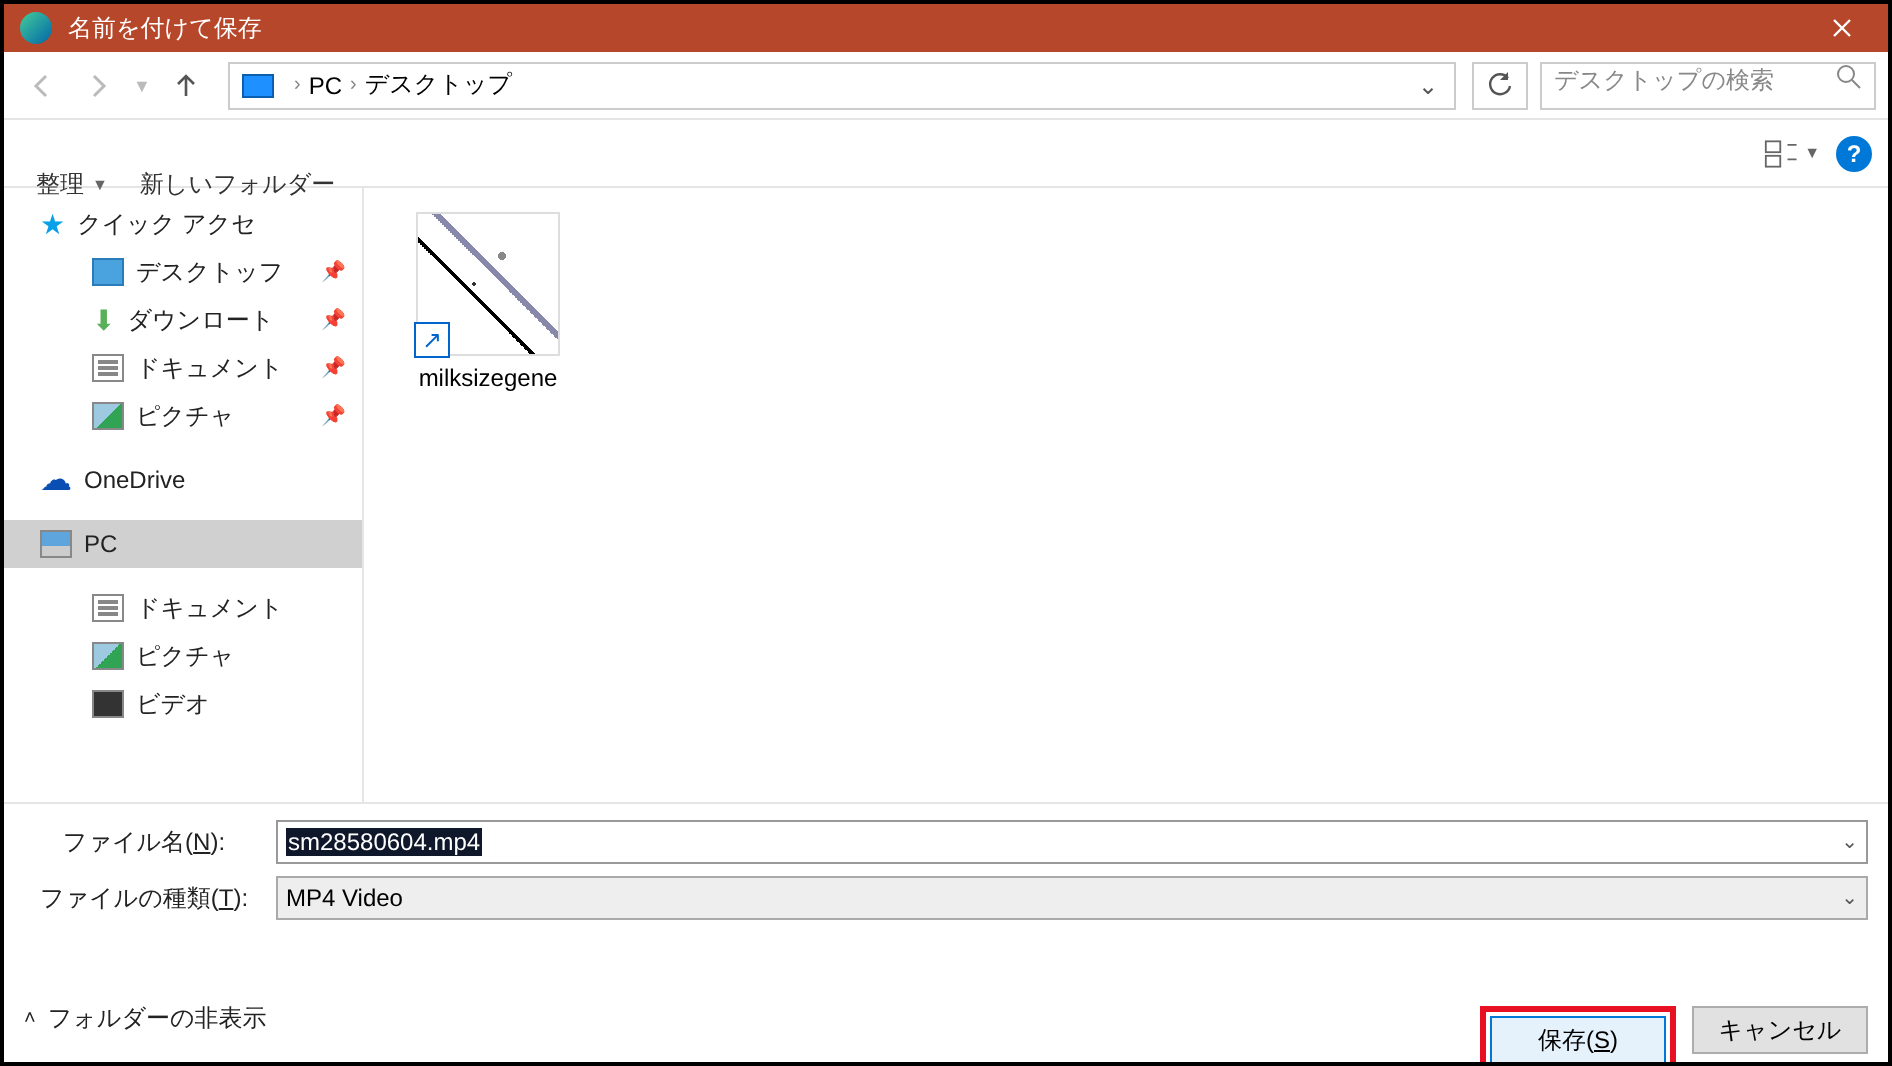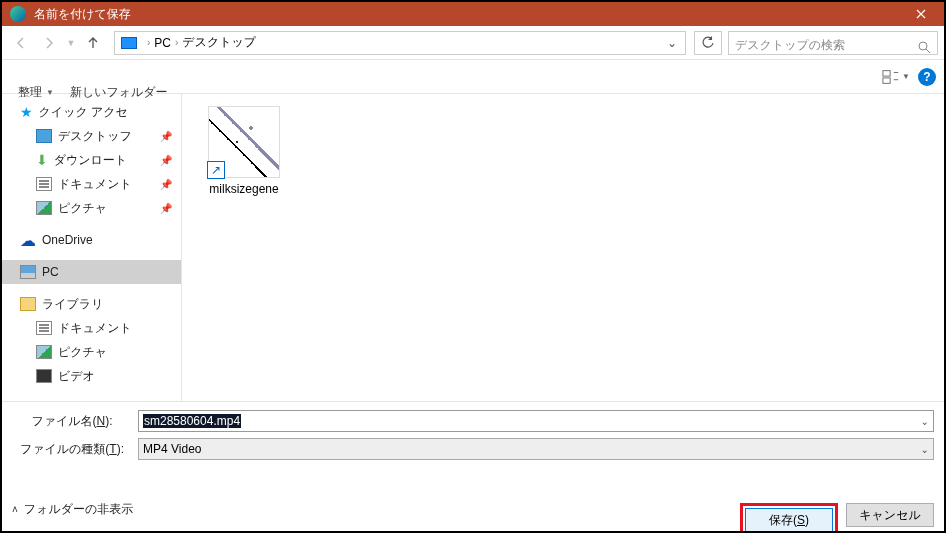--- a/index.html
+++ b/index.html
@@ -10,35 +10,35 @@
 .titlebar .close { width: 46px; height: 32px; display: flex; align-items: center; justify-content: center; cursor: pointer; }
 .titlebar .close svg { width: 10px; height: 10px; }
 .navbar { height: 34px; border-bottom: 1px solid #e5e5e5; display: flex; align-items: center; padding: 0 6px; gap: 2px; }
 .nav-btn { width: 26px; height: 26px; display: flex; align-items: center; justify-content: center; color: #999; }
 .nav-btn.en { color: #555; }
 .breadcrumb { flex: 1; height: 24px; border: 1px solid #ccc; display: flex; align-items: center; margin: 0 6px; font-size: 12px; }
 .bc-icon { width: 16px; height: 12px; background: #1e90ff; margin: 0 6px; border: 1px solid #0a5fb0; }
 .bc-sep { margin: 0 4px; color: #888; font-size: 10px; }
 .bc-drop { margin-left: auto; padding: 0 8px; color: #555; }
 .refresh-btn { width: 28px; height: 24px; border: 1px solid #ccc; display: flex; align-items: center; justify-content: center; color: #555; margin-right: 4px; }
-.search { width: 210px; height: 24px; border: 1px solid #ccc; display: flex; align-items: flex-end; padding: 0 6px; font-size: 12px; color: #888; }
+.search { width: 168px; height: 24px; border: 1px solid #ccc; display: flex; align-items: flex-start; padding: 0 6px; font-size: 12px; color: #888; }
 .search span { flex: 1; }
 .toolbar { height: 34px; border-bottom: 1px solid #e5e5e5; display: flex; align-items: center; padding: 0 8px; font-size: 12px; }
 .tool-item { padding: 4px 8px; display: flex; align-items: center; gap: 4px; color: #333; margin-top: 32px; }
 .tool-item .drop { font-size: 8px; color: #666; }
 .toolbar-right { margin-left: auto; display: flex; align-items: center; gap: 8px; }
 .view-btn { width: 28px; height: 22px; display: flex; align-items: center; justify-content: center; }
 .help-btn { width: 18px; height: 18px; background: #0078d7; color: #fff; border-radius: 50%; display: flex; align-items: center; justify-content: center; font-size: 12px; font-weight: bold; }
 .main { display: flex; height: 307px; }
 .sidebar { width: 180px; border-right: 1px solid #e5e5e5; overflow-y: auto; padding-top: 6px; position: relative; }
 .sidebar::-webkit-scrollbar { width: 16px; }
 .sidebar::-webkit-scrollbar-track { background: #f0f0f0; }
 .sidebar::-webkit-scrollbar-thumb { background: #c0c0c0; }
 .tree-item { display: flex; align-items: center; height: 24px; padding-left: 18px; font-size: 12px; color: #222; gap: 6px; white-space: nowrap; }
-.tree-item.indent { padding-left: 34px; }
+.tree-item.indent { padding-left: 44px; }
 .tree-item.sel { background: #d0d0d0; }
 .ti-icon { width: 16px; height: 14px; flex-shrink: 0; }
 .star { color: #08a0e9; font-size: 14px; }
 .ic-monitor { background: #4aa3df; border: 1px solid #2a7cb8; }
 .ic-down { color: #5ab05a; font-size: 14px; }
 .ic-doc { border: 1px solid #888; background: #fff; position: relative; }
 .ic-doc::after { content:""; position:absolute; top:2px; left:2px; right:2px; height:2px; background:#888; box-shadow: 0 3px 0 #888, 0 6px 0 #888; }
 .ic-pic { border: 1px solid #888; background: linear-gradient(135deg,#9ecae1 50%,#31a354 50%); }
 .ic-cloud { color: #0a4db3; font-size: 16px; }
 .ic-pc { background: linear-gradient(#5ea5de 60%, #ccc 60%); border: 1px solid #888; }
@@ -174,24 +174,20 @@
     <div class="tree-item">
         <span class="ic-cloud">☁</span>
         <span>OneDrive</span>
       </div>
     <div style="height:8px"></div>
     <div class="tree-item sel">
         <span class="ti-icon ic-pc"></span>
         <span>PC</span>
       </div>
     <div style="height:8px"></div>
-    <div class="tree-item">
-        <span class="ti-icon ic-lib"></span>
-        <span>ライブラリ</span>
-      </div>
     <div class="tree-item indent">
         <span class="ti-icon ic-doc"></span>
         <span>ドキュメント</span>
       </div>
     <div class="tree-item indent">
         <span class="ti-icon ic-pic"></span>
         <span>ピクチャ</span>
       </div>
     <div class="tree-item indent">
         <span class="ti-icon ic-vid"></span>

